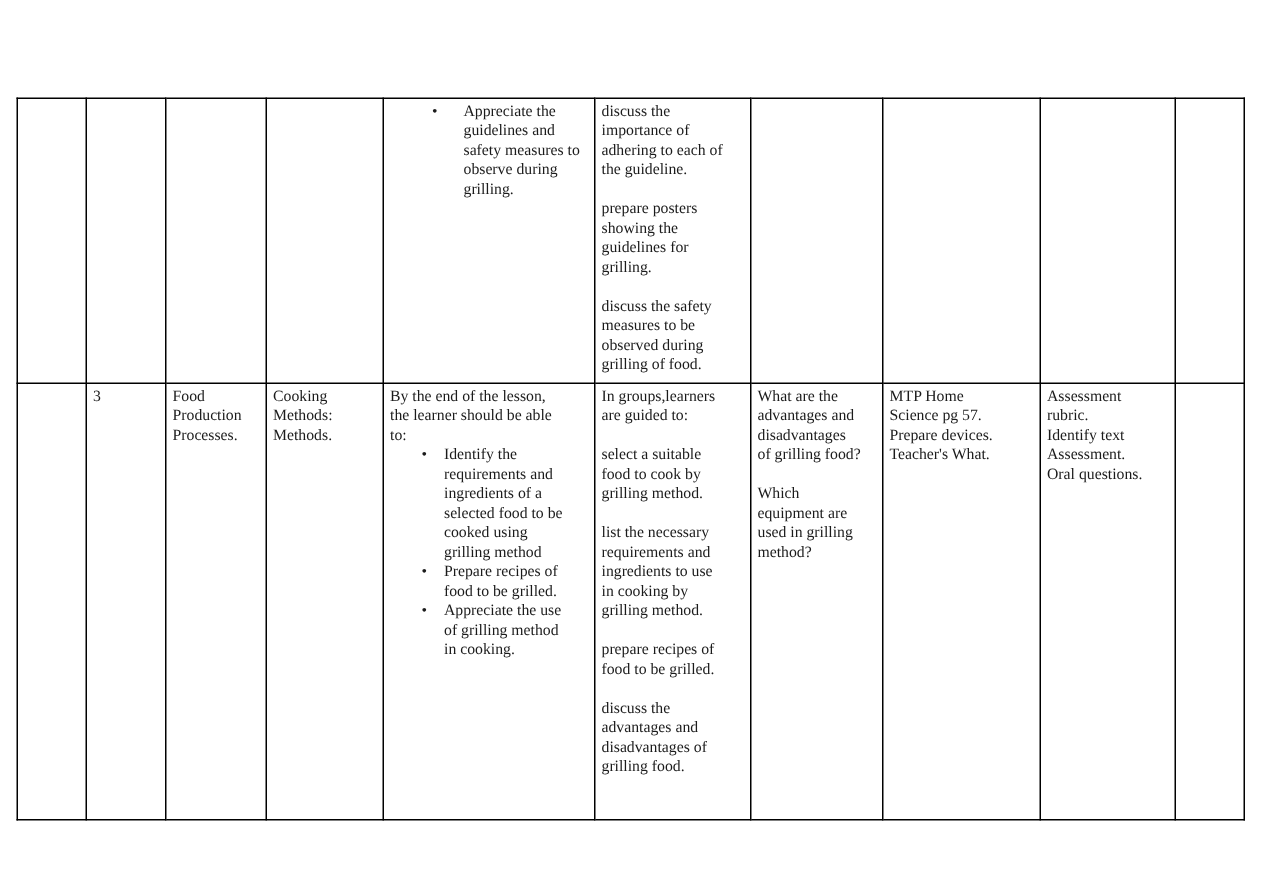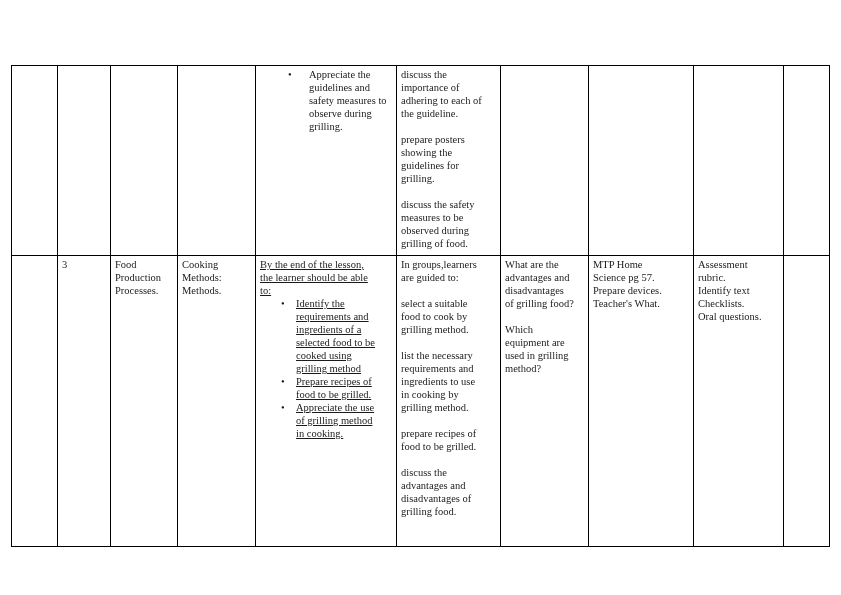--- a/index.html
+++ b/index.html
@@ -42,26 +42,26 @@
   ul { margin: 0; padding: 0; list-style: none; }
   li { margin: 0; }
 
   
   .list-a { padding-left: 28px; }
   .list-a li { padding-left: 21px; text-indent: -21px; }
   .list-a li::before { content: "\2022"; display: inline-block; width: 21px; text-indent: 0; }
 
   
   .list-b { padding-left: 21px; }
-  .list-b li { padding-left: 15px; text-indent: -15px; max-width: 86px; text-decoration: underline; }
+  .list-b li { padding-left: 15px; text-indent: -15px; max-width: 86px; }
   .list-b li::before { content: "\2022"; display: inline-block; width: 15px; text-indent: 0; }
 
   .cell-experiences p { max-width: 84px; }
   .cell-inquiry p { max-width: 69px; }
-  .outcomes-intro { max-width: 112px; text-decoration: underline; }
+  .outcomes-intro { max-width: 112px; }
 </style>
 </head>
 <body>
 
 <div class="page">
   <table class="sow">
     <colgroup>
       <col style="width:46px">
       <col style="width:53px">
       <col style="width:67px">
@@ -123,20 +123,20 @@
       <td class="cell-resources">
         <div>MTP Home</div>
         <div>Science pg 57.</div>
         <div>Prepare devices.</div>
         <div>Teacher's What.</div>
       </td>
       <td class="cell-assessment">
         <div>Assessment</div>
         <div>rubric.</div>
         <div>Identify text</div>
-        <div>Checklists.</div>
+        <div>Assessment.</div>
         <div>Oral questions.</div>
       </td>
       <td class="cell-reflection"></td>
     </tr>
   </tbody>
     </table>
 </div>
 
 </body></html>

